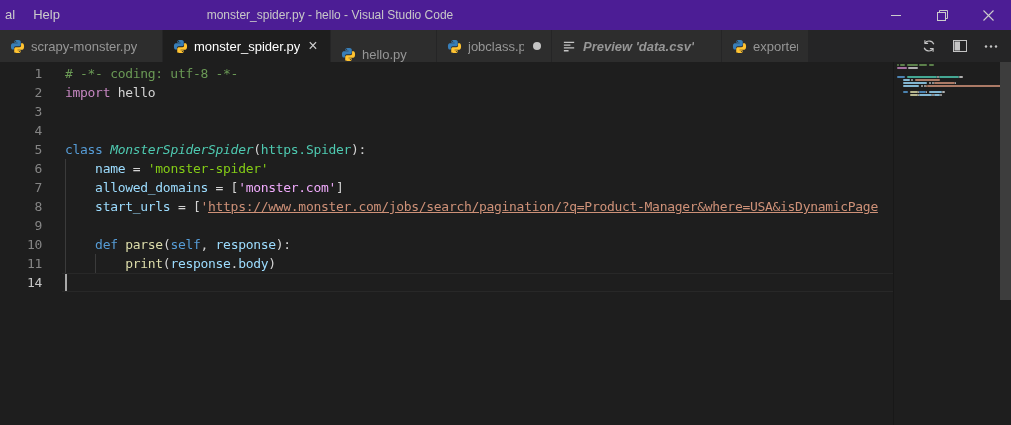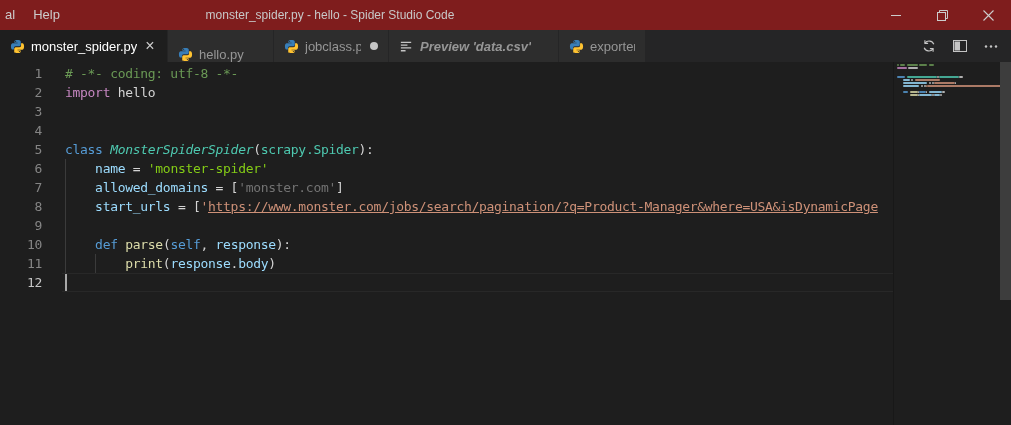--- a/index.html
+++ b/index.html
@@ -2,21 +2,21 @@
 <html><head>
 <meta charset="utf-8">
 <style>
   html,body{margin:0;padding:0;}
   body{
     width:1011px;height:425px;overflow:hidden;position:relative;
     background:#1e1e1e;font-family:"Liberation Sans",sans-serif;
     -webkit-font-smoothing:antialiased;
   }
   
-  .titlebar{position:absolute;top:0;left:0;right:0;height:30px;background:#7f1d1d;}
+  .titlebar{position:absolute;top:0;left:0;right:0;height:30px;background:#4c1d95;}
   .menu{position:absolute;left:0;top:0;height:30px;display:flex;align-items:center;}
   .menu-item{height:30px;line-height:30px;padding:0 9px;color:#cccccc;font-size:13px;cursor:default;}
   .menu-item:first-child{padding-left:5px;}
   .window-title{position:absolute;left:130px;top:0;width:400px;height:30px;line-height:30px;
     text-align:center;color:#c8c8c8;font-size:12px;white-space:nowrap;}
   .win-controls{position:absolute;right:0;top:0;height:30px;display:flex;}
   .win-btn{width:46px;height:30px;display:flex;align-items:center;justify-content:center;}
   
   .tabbar{position:absolute;top:30px;left:0;right:0;height:32px;background:#252526;display:flex;overflow:hidden;}
   .tab{height:32px;display:flex;align-items:center;padding:0 10px;box-sizing:border-box;
@@ -52,21 +52,21 @@
   .scroll-thumb{position:absolute;top:0;left:0;width:11px;height:238px;background:rgba(121,121,121,.35);cursor:pointer;}
 </style>
 </head>
 <body>
 
 <div class="titlebar">
   <div class="menu">
       <div class="menu-item">al</div>
       <div class="menu-item">Help</div>
     </div>
-  <div class="window-title">monster_spider.py - hello - Spider Studio Code</div>
+  <div class="window-title">monster_spider.py - hello - Visual Studio Code</div>
   <div class="win-controls">
     <div class="win-btn">
       <span style="display:block;width:10px;height:1px;background:#cccccc;"></span>
     </div>
     <div class="win-btn">
       <span style="display:flex;">
         <svg width="11" height="11" viewBox="0 0 11 11">
             <rect x="0.5" y="2.5" width="8" height="8" fill="none" stroke="#cccccc"></rect>
             <path d="M2.5 2.5 V0.5 H10.5 V8.5 H8.5" fill="none" stroke="#cccccc"></path>
           </svg>
@@ -77,20 +77,29 @@
         <svg width="11" height="11" viewBox="0 0 11 11">
             <path d="M0.5 0.5 L10.5 10.5 M10.5 0.5 L0.5 10.5" stroke="#cccccc" stroke-width="1.1"></path>
           </svg>
       </span>
     </div>
   </div>
 </div>
 
 <div class="tabbar">
 
+  <div class="tab" style="width: 163px;">
+      <span class="tab-icon">
+        <svg viewBox="0 0 16 16">
+          <path fill="#387eb8" d="M7.9 1C4.6 1 4.7 2.5 4.7 2.5v1.6h3.4v.5H3.3S1 4.3 1 7.9s2 3.4 2 3.4h1.2V9.6s-.1-2 2-2h3.4s1.9.1 1.9-1.8V2.9S11.9 1 7.9 1zM6 2.1a.6.6 0 1 1 0 1.2.6.6 0 0 1 0-1.2z"></path>
+          <path fill="#ffc331" d="M8.1 15c3.3 0 3.2-1.5 3.2-1.5v-1.6H8v-.5h4.7s2.3.3 2.3-3.5-2-3.4-2-3.4h-1.2v2.4s.1 2-2 2H6.4s-1.9-.1-1.9 1.8v3.2S4.1 15 8.1 15zm1.9-1.1a.6.6 0 1 1 0-1.2.6.6 0 0 1 0 1.2z"></path>
+        </svg>
+      </span>
+      <span class="tab-label">scrapy-monster.py</span>
+    </div>
     <div class="tab active" style="width: 168px;">
       <span class="tab-icon">
         <svg viewBox="0 0 16 16">
           <path fill="#387eb8" d="M7.9 1C4.6 1 4.7 2.5 4.7 2.5v1.6h3.4v.5H3.3S1 4.3 1 7.9s2 3.4 2 3.4h1.2V9.6s-.1-2 2-2h3.4s1.9.1 1.9-1.8V2.9S11.9 1 7.9 1zM6 2.1a.6.6 0 1 1 0 1.2.6.6 0 0 1 0-1.2z"></path>
           <path fill="#ffc331" d="M8.1 15c3.3 0 3.2-1.5 3.2-1.5v-1.6H8v-.5h4.7s2.3.3 2.3-3.5-2-3.4-2-3.4h-1.2v2.4s.1 2-2 2H6.4s-1.9-.1-1.9 1.8v3.2S4.1 15 8.1 15zm1.9-1.1a.6.6 0 1 1 0-1.2.6.6 0 0 1 0 1.2z"></path>
         </svg>
       </span>
       <span class="tab-label">monster_spider.py</span>
       <span class="tab-close">×</span>
     </div>
@@ -173,48 +182,48 @@
     <div class="code-line">
       <span class="line-num">3</span>
       <span class="line-content"></span>
     </div>
     <div class="code-line">
       <span class="line-num">4</span>
       <span class="line-content"></span>
     </div>
     <div class="code-line">
       <span class="line-num">5</span>
-      <span class="line-content"><span style="color: rgb(86, 156, 214);">class</span><span style="color: rgb(212, 212, 212);"> </span><span style="color: rgb(78, 201, 176); font-style: italic;">MonsterSpiderSpider</span><span style="color: rgb(212, 212, 212);">(</span><span style="color: rgb(78, 201, 176);">scrapy.Spider</span><span style="color: rgb(212, 212, 212);">):</span></span>
+      <span class="line-content"><span style="color: rgb(86, 156, 214);">class</span><span style="color: rgb(212, 212, 212);"> </span><span style="color: rgb(78, 201, 176); font-style: italic;">MonsterSpiderSpider</span><span style="color: rgb(212, 212, 212);">(</span><span style="color: rgb(78, 201, 176);">https.Spider</span><span style="color: rgb(212, 212, 212);">):</span></span>
     </div>
     <div class="code-line">
       <span class="line-num">6</span>
       <span class="line-content"><span style="color: rgb(212, 212, 212);">    </span><span style="color: rgb(156, 220, 254);">name</span><span style="color: rgb(212, 212, 212);"> = </span><span style="color: #84cc16;">'monster-spider'</span></span>
     </div>
     <div class="code-line">
       <span class="line-num">7</span>
-      <span class="line-content"><span style="color: rgb(212, 212, 212);">    </span><span style="color: rgb(156, 220, 254);">allowed_domains</span><span style="color: rgb(212, 212, 212);"> = [</span><span style="color: #737373;">'monster.com'</span><span style="color: rgb(212, 212, 212);">]</span></span>
+      <span class="line-content"><span style="color: rgb(212, 212, 212);">    </span><span style="color: rgb(156, 220, 254);">allowed_domains</span><span style="color: rgb(212, 212, 212);"> = [</span><span style="color: #f0abfc;">'monster.com'</span><span style="color: rgb(212, 212, 212);">]</span></span>
     </div>
     <div class="code-line">
       <span class="line-num">8</span>
       <span class="line-content"><span style="color: rgb(212, 212, 212);">    </span><span style="color: rgb(156, 220, 254);">start_urls</span><span style="color: rgb(212, 212, 212);"> = [</span><span style="color: rgb(206, 145, 120);">'</span><span style="color: rgb(206, 145, 120); text-decoration: underline;">https://www.monster.com/jobs/search/pagination/?q=Product-Manager&amp;where=USA&amp;isDynamicPage</span></span>
     </div>
     <div class="code-line">
       <span class="line-num">9</span>
       <span class="line-content"></span>
     </div>
     <div class="code-line">
       <span class="line-num">10</span>
       <span class="line-content"><span style="color: rgb(212, 212, 212);">    </span><span style="color: rgb(86, 156, 214);">def</span><span style="color: rgb(212, 212, 212);"> </span><span style="color: rgb(220, 220, 170);">parse</span><span style="color: rgb(212, 212, 212);">(</span><span style="color: rgb(86, 156, 214);">self</span><span style="color: rgb(212, 212, 212);">, </span><span style="color: rgb(156, 220, 254);">response</span><span style="color: rgb(212, 212, 212);">):</span></span>
     </div>
     <div class="code-line">
       <span class="line-num">11</span>
       <span class="line-content"><span style="color: rgb(212, 212, 212);">        </span><span style="color: rgb(220, 220, 170);">print</span><span style="color: rgb(212, 212, 212);">(</span><span style="color: rgb(156, 220, 254);">response</span><span style="color: rgb(212, 212, 212);">.</span><span style="color: rgb(156, 220, 254);">body</span><span style="color: rgb(212, 212, 212);">)</span></span>
     </div>
     <div class="code-line current">
-      <span class="line-num">12</span>
+      <span class="line-num">14</span>
       <span class="line-content"><span class="cursor"></span></span>
     </div>
   </div>
 <div class="guide" style="left:65px;top:159px;height:114px;"></div>
 <div class="guide" style="left:95px;top:254px;height:19px;"></div>
 
 <div class="divider"></div>
 <div class="minimap">
     <div class="mm-line">
       <span class="mm-seg" style="width: 1.6px; background: rgb(106, 153, 85);"></span>

